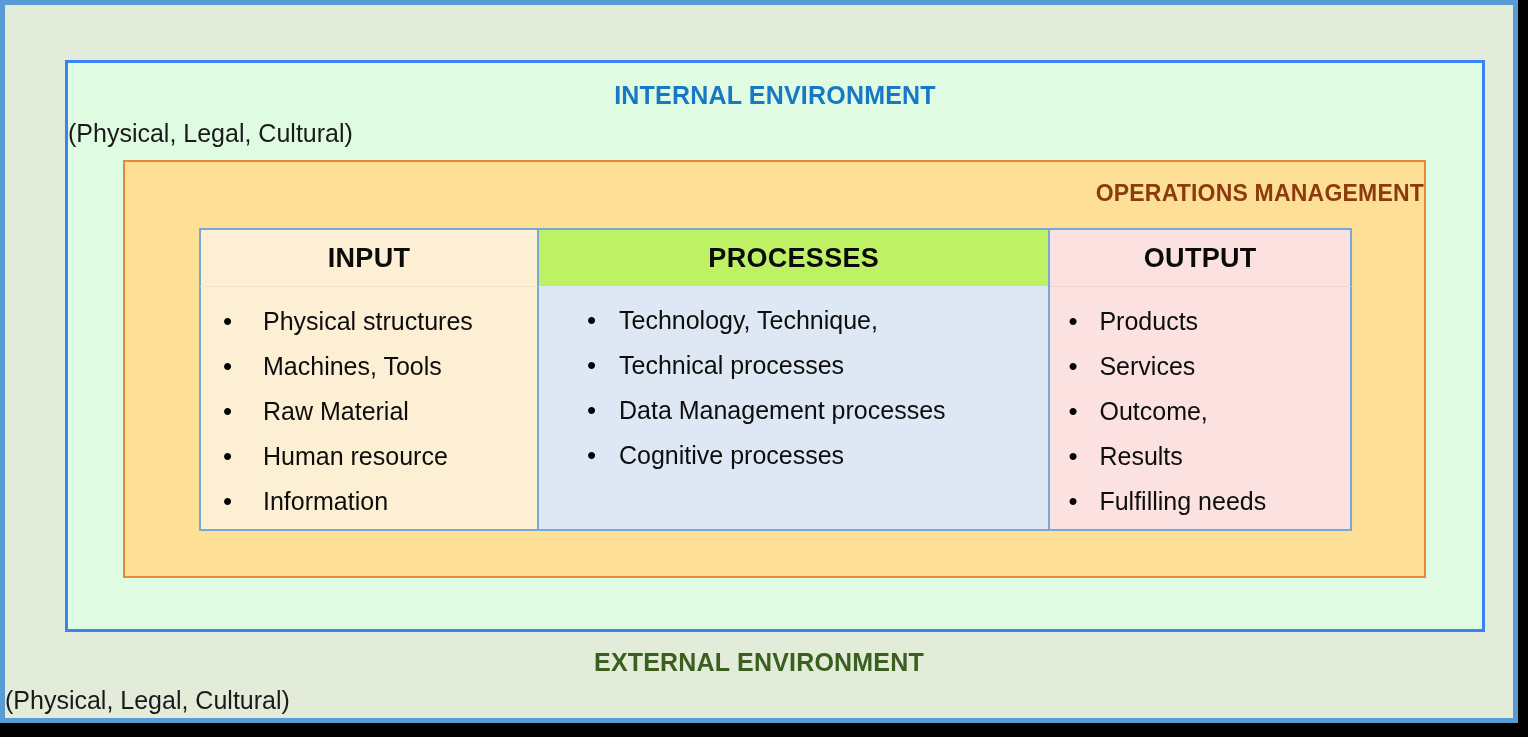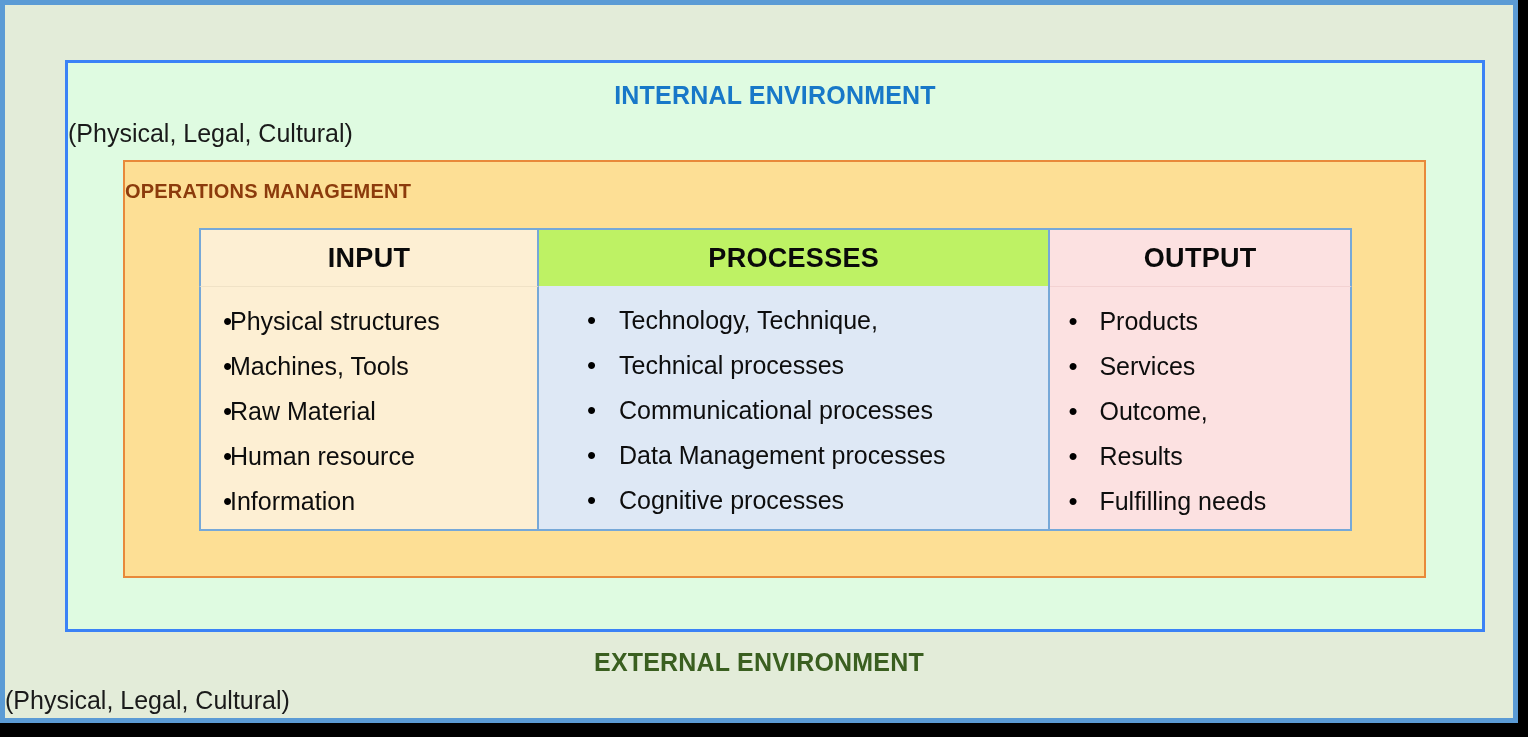--- a/index.html
+++ b/index.html
@@ -66,23 +66,23 @@
     position: absolute;
     left: 55px;
     top: 97px;
     width: 1303px;
     height: 418px;
     box-sizing: border-box;
     border: 2px solid #E8893A;
     background: #FDDF95;
   }
   .om-title {
-    text-align: left;
+    text-align: right;
     font-weight: bold;
-    font-size: 20px;
+    font-size: 23px;
     color: #8C3B0C;
     padding-top: 18px;
     letter-spacing: 0.2px;
   }
 
   
   .ipo-table {
     position: absolute;
     left: 74px;
     top: 66px;
@@ -126,21 +126,21 @@
   ul.bullets {
     margin: 0;
     padding: 0;
     list-style: none;
   }
   ul.bullets li {
     position: relative;
     font-size: 25px;
     color: #0D0D0D;
     line-height: 45px;
-    padding-left: 29px;
+    padding-left: 62px;
   }
   ul.bullets li::before {
     content: "\2022";
     position: absolute;
     left: 22px;
     top: 0;
     font-size: 26px;
     line-height: 45px;
     color: #000000;
   }
@@ -194,21 +194,20 @@
             </ul>
           </div>
         </div>
 
         <div class="col col-process">
           <div class="col-head">PROCESSES</div>
           <div class="col-body">
             <ul class="bullets">
               <li>Technology, Technique,</li>
               <li>Technical processes</li>
-              <li>Communicational processes</li>
               <li>Data Management processes</li>
               <li>Cognitive processes</li>
             </ul>
           </div>
         </div>
 
         <div class="col col-output">
           <div class="col-head">OUTPUT</div>
           <div class="col-body">
             <ul class="bullets">

